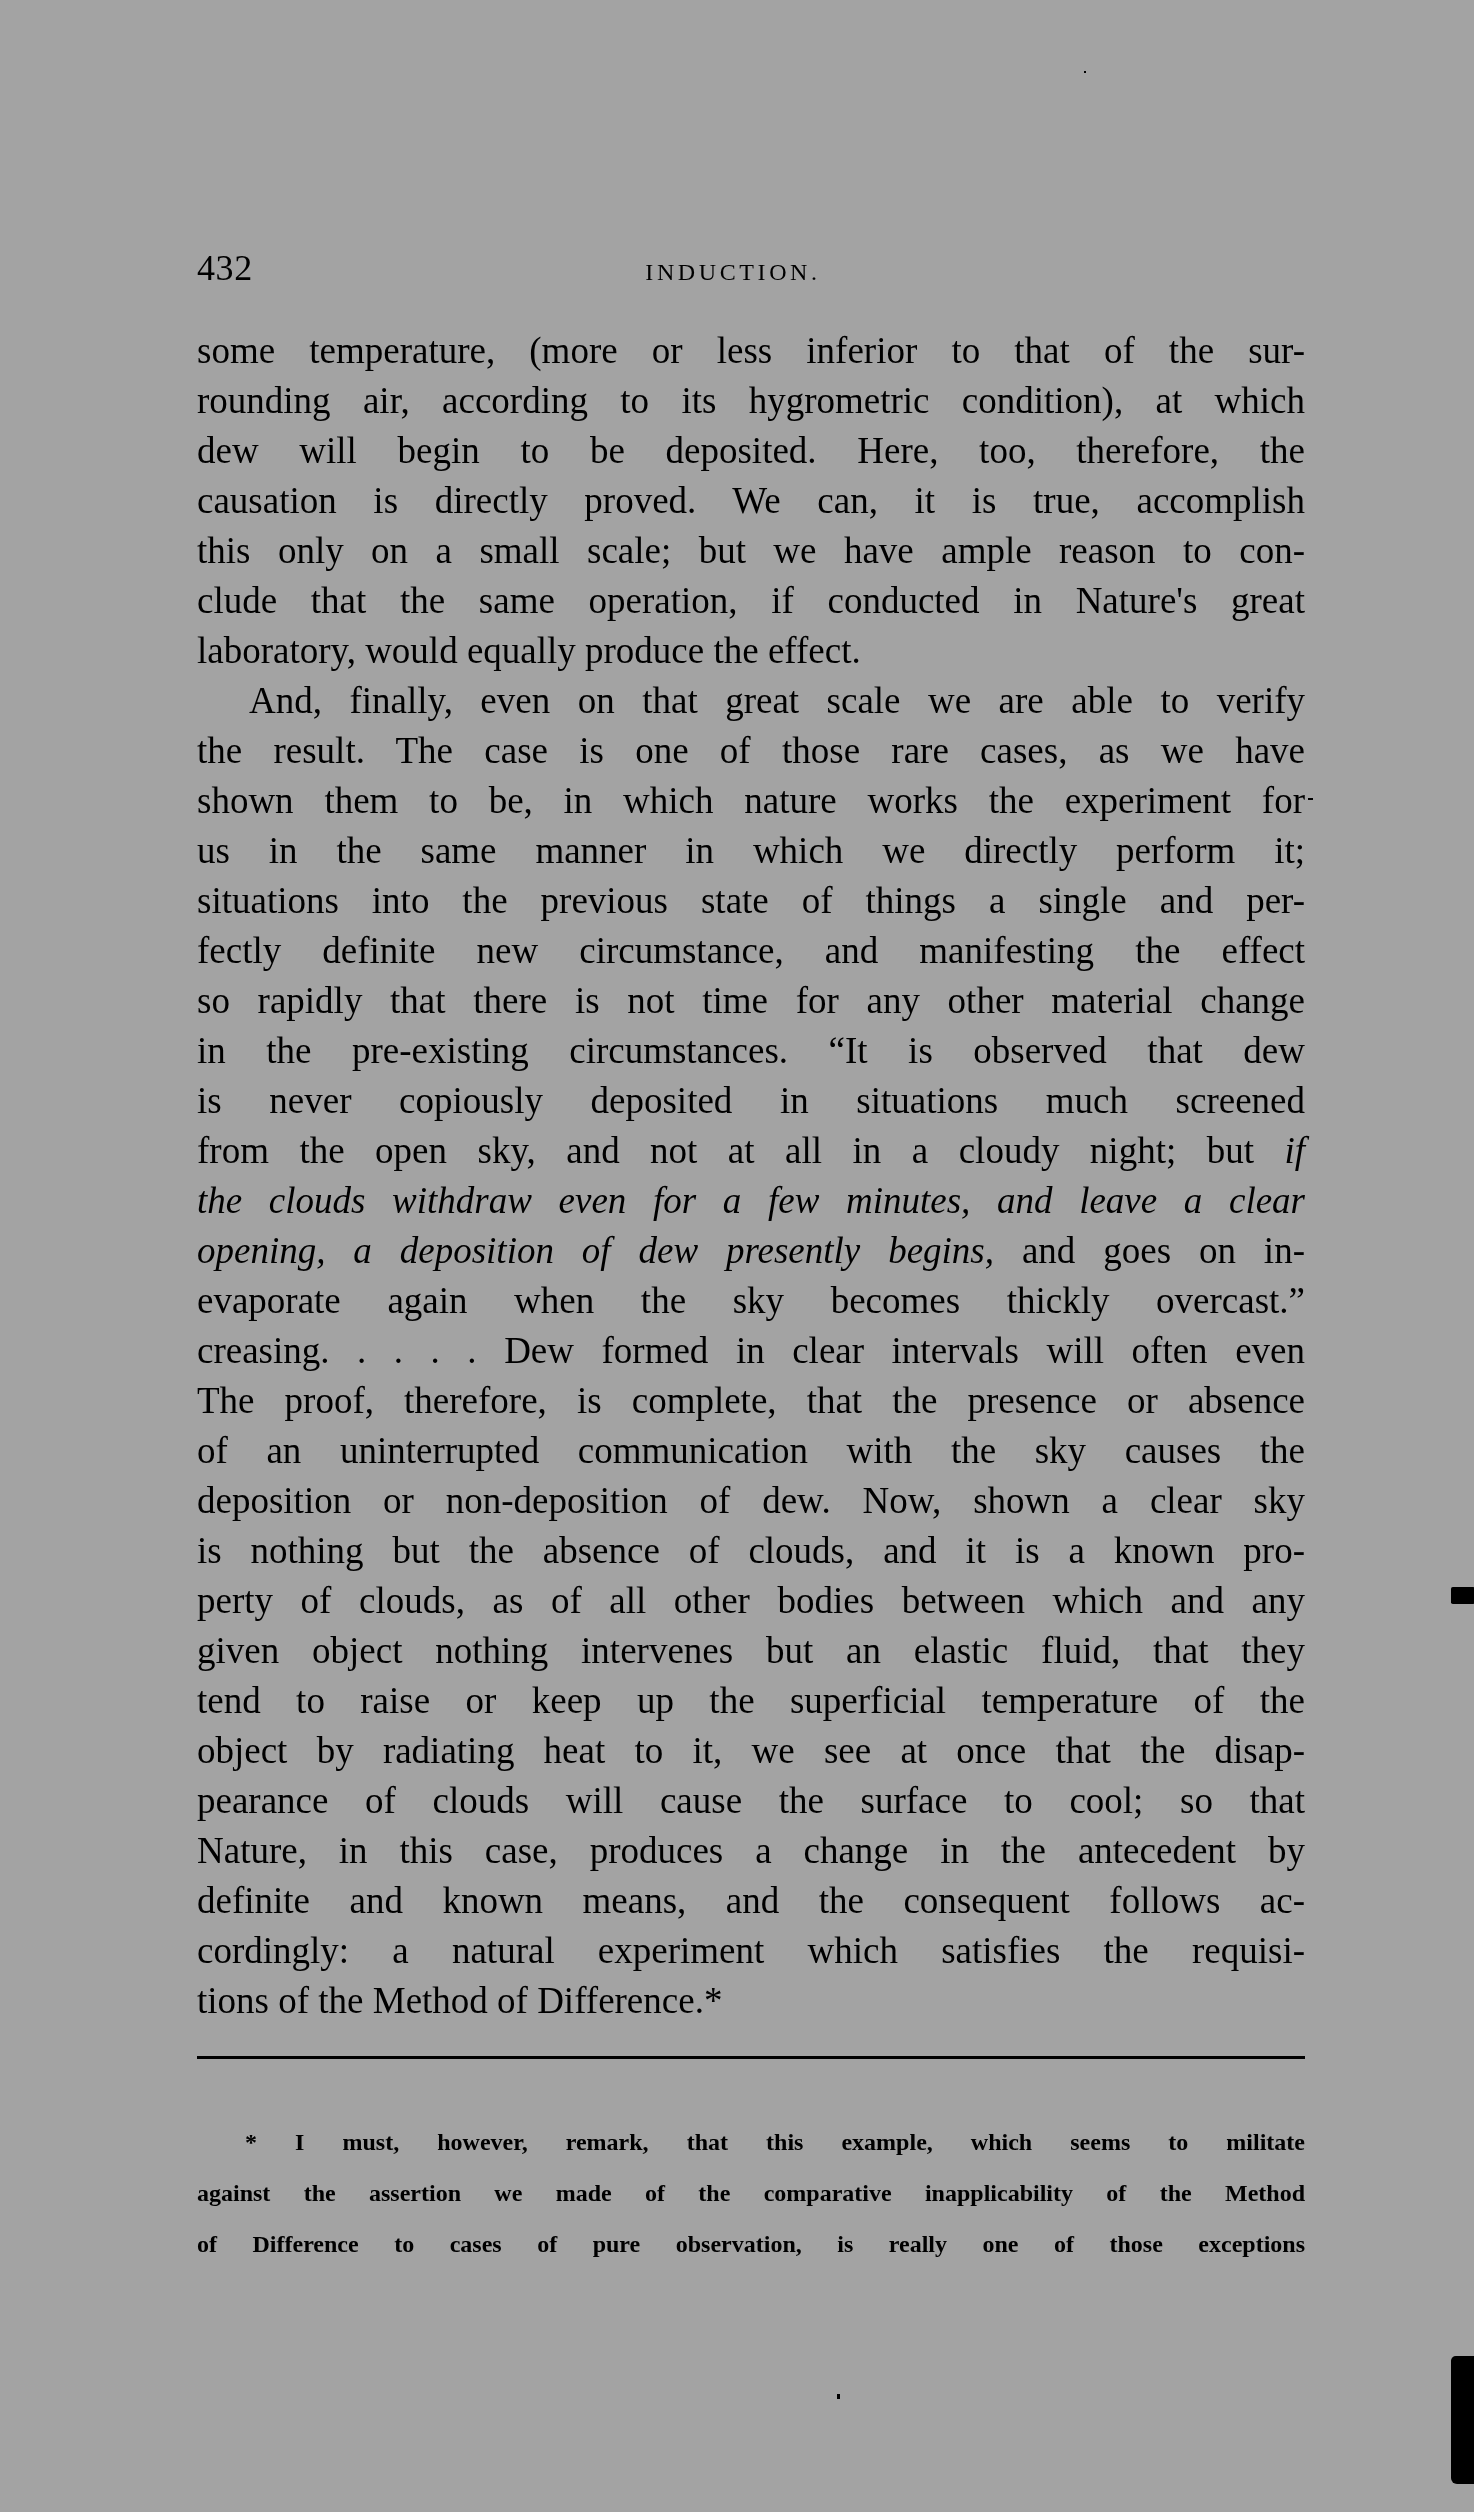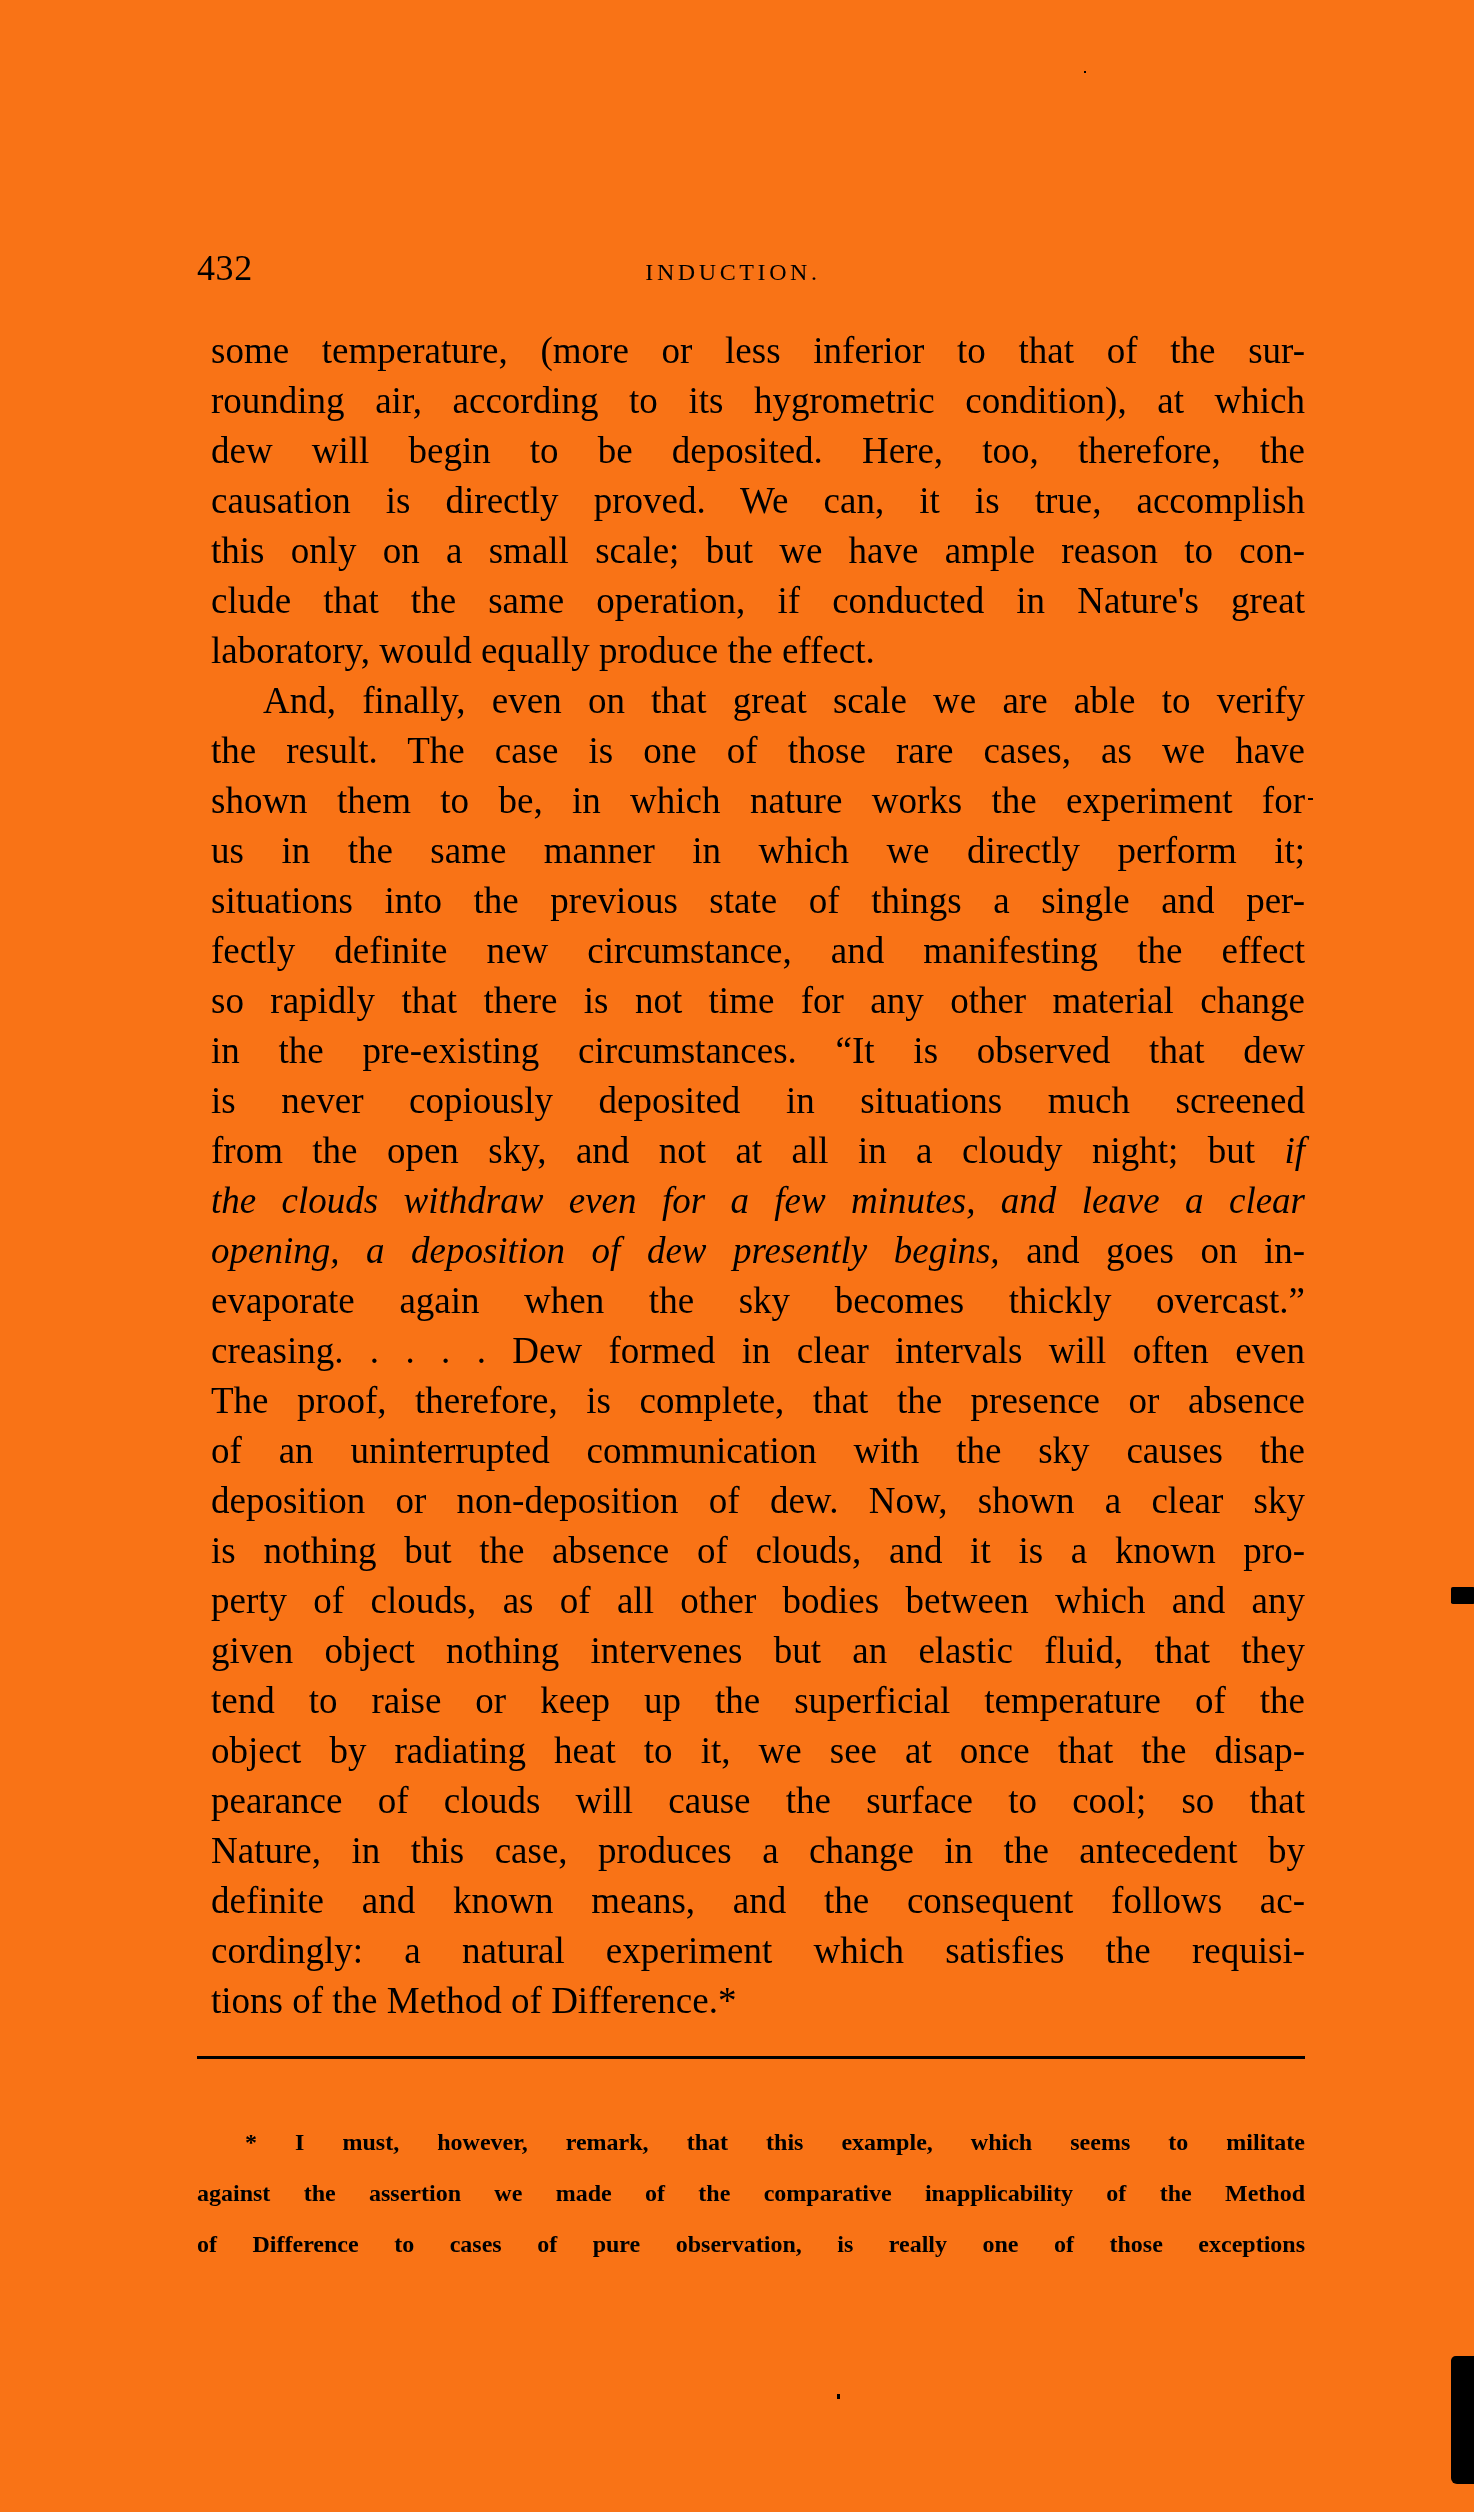--- a/index.html
+++ b/index.html
@@ -13,21 +13,21 @@
       position: relative;
       overflow: hidden;
       font-family: "Liberation Serif", "DejaVu Serif", serif;
       color: #000000;
     }
     .page {
       position: absolute;
       left: 0; top: 0;
       width: 1475px;
       height: 2512px;
-      background: #f97316;
+      background: #a3a3a3;
     }
     .header {
       position: absolute;
       left: 197px;
       top: 244px;
       width: 1108px;
       height: 48px;
     }
     .page-number {
       position: absolute;
@@ -57,21 +57,20 @@
     }
     .line {
       display: block;
       height: 50px;
       font-size: 37px;
       line-height: 50px;
       text-align: justify;
       text-align-last: justify;
       white-space: nowrap;
       overflow: visible;
-      margin-left: 14px;
     }
     .line.last {
       text-align-last: left;
       font-family: Liberation Serif, serif;
     }
     .line.indent {
       padding-left: 52px;
     }
     .line em {
       font-style: italic;

